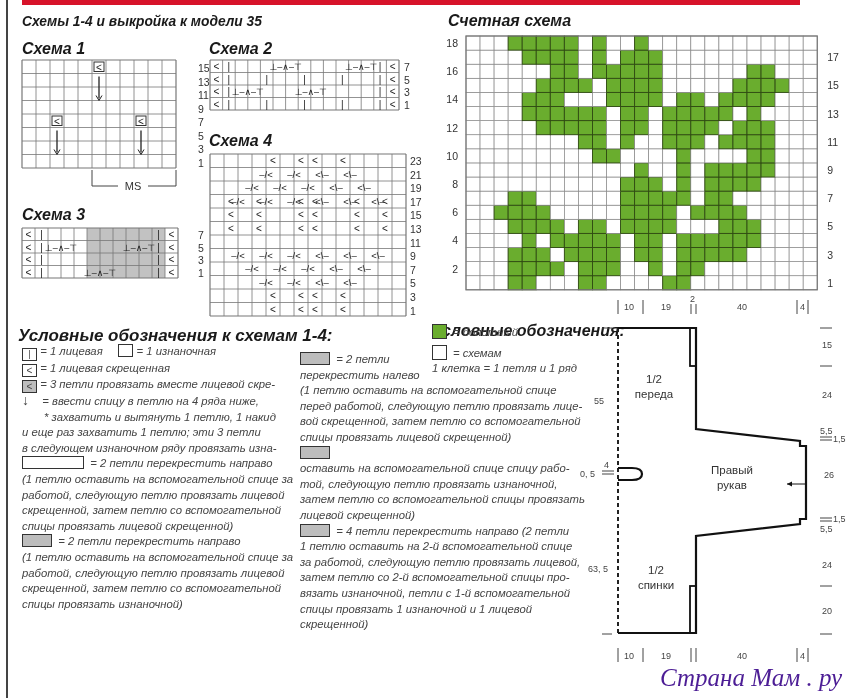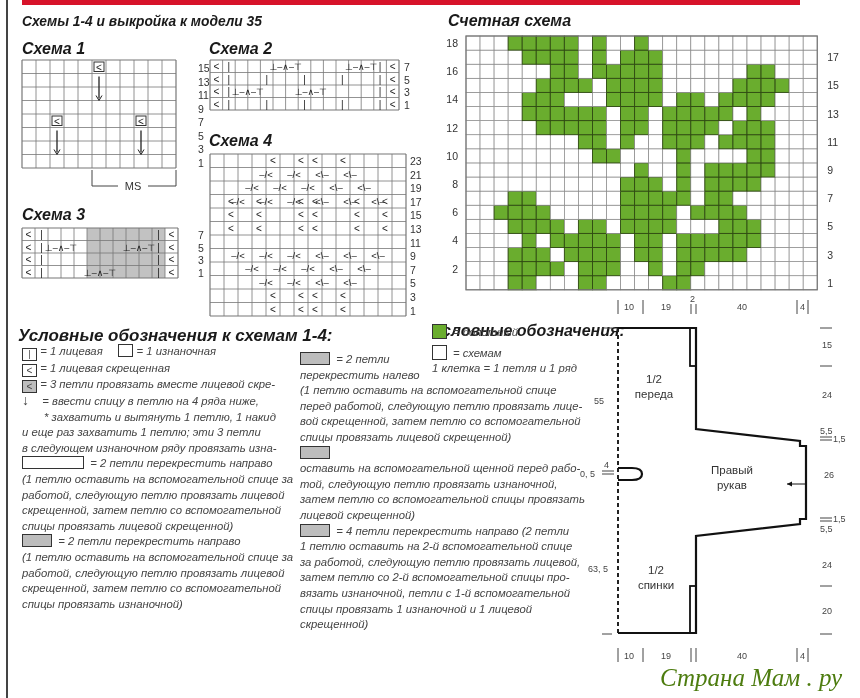--- a/index.html
+++ b/index.html
@@ -6,21 +6,21 @@
   body{width:860px;height:698px;position:relative;overflow:hidden;font-family:"Liberation Sans",sans-serif;color:#222;}
   .redbar{position:absolute;left:22px;top:0;width:778px;height:5px;background:#d7132a;}
   .leftline{position:absolute;left:6px;top:0;width:2px;height:698px;background:#444;}
   .h1{position:absolute;font-style:italic;font-weight:bold;font-size:15px;color:#1a1a1a;transform:scaleX(0.92);transform-origin:left top;}
   .h2{position:absolute;font-style:italic;font-weight:bold;font-size:16px;color:#1a1a1a;}
   .leg{position:absolute;font-style:italic;font-size:11.3px;line-height:15.6px;color:#444;}
   svg text{font-family:"Liberation Sans",sans-serif;}
   .sym{display:inline-block;border:1.2px solid #333;height:11px;vertical-align:-2px;background:#fff;}
   .sym.g{background:#bdbdbd;}
   .sw{display:inline-block;width:13px;height:13px;border:1px solid #333;vertical-align:-3px;margin-right:6px;}
-  .wm{position:absolute;left:660px;top:664px;font-family:"Liberation Serif",serif;font-style:italic;font-size:25px;color:#4d7c0f;text-shadow:1px 1px 0 #fff,-1px -1px 0 #fff;}
+  .wm{position:absolute;left:660px;top:664px;font-family:"Liberation Serif",serif;font-style:italic;font-size:25px;color:#4c1d95;text-shadow:1px 1px 0 #fff,-1px -1px 0 #fff;}
 </style>
 </head>
 <body>
 
 <div class="leftline"></div>
 <div class="redbar"></div>
 
 <div class="h1" style="left:22px;top:12px;">Схемы 1-4 и выкройка к модели 35</div>
 
 <div class="h2" style="left:22px;top:40px;">Схема 1</div>
@@ -303,21 +303,21 @@
 </div>
 
 <div class="leg" style="left:300px;top:352px;width:300px;">
   <div><span class="sym g" style="width:28px;"></span> &nbsp;<span>= 2 петли</span></div>
   <div>перекрестить налево</div>
   <div>(1 петлю оставить на вспомогательной спице</div>
   <div>перед работой, следующую петлю провязать лице-</div>
   <div>вой скрещенной, затем петлю со вспомогательной</div>
   <div>спицы провязать лицевой скрещенной)</div>
   <div><span class="sym g" style="width:28px;"></span> &nbsp;</div>
-  <div>оставить на вспомогательной щенной перед рабо-</div>
+  <div>оставить на вспомогательной спице спицу рабо-</div>
   <div>той, следующую петлю провязать изнаночной,</div>
   <div>затем петлю со вспомогательной спицы провязать</div>
   <div>лицевой скрещенной)</div>
   <div><span class="sym g" style="width:28px;"></span> &nbsp;<span>= 4 петли перекрестить направо (2 петли</span></div>
   <div>1 петлю оставить на 2-й вспомогательной спице</div>
   <div>за работой, следующую петлю провязать лицевой,</div>
   <div>затем петлю со 2-й вспомогательной спицы про-</div>
   <div>вязать изнаночной, петли с 1-й вспомогательной</div>
   <div>спицы провязать 1 изнаночной и 1 лицевой</div>
   <div>скрещенной)</div>

